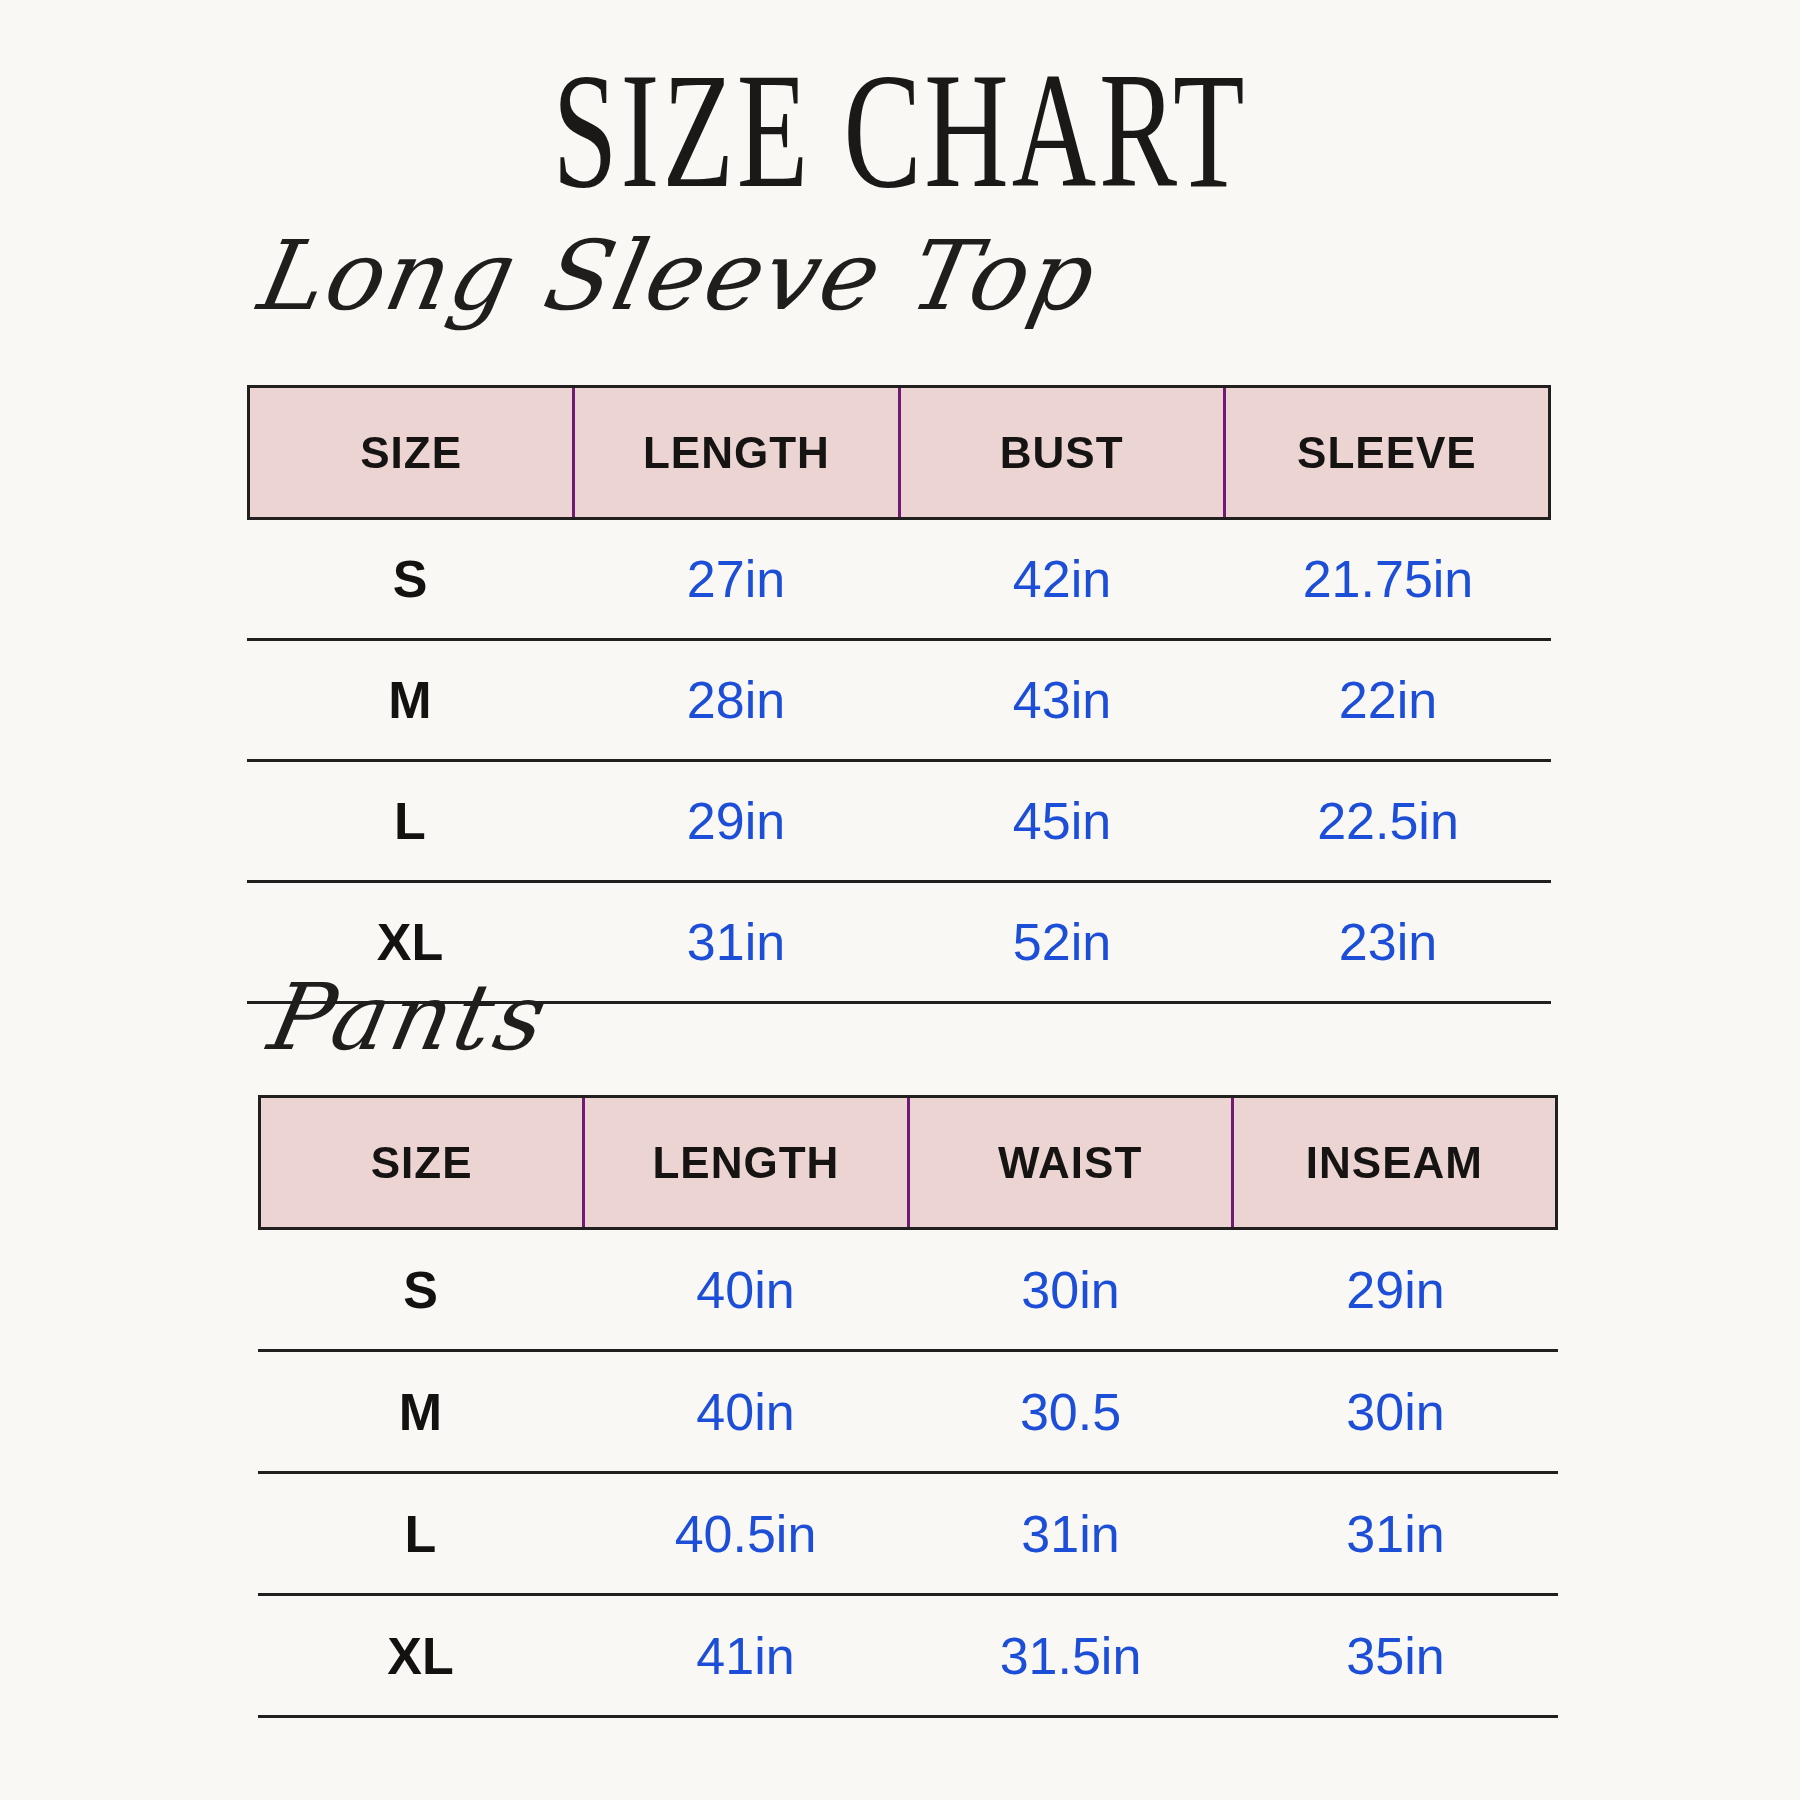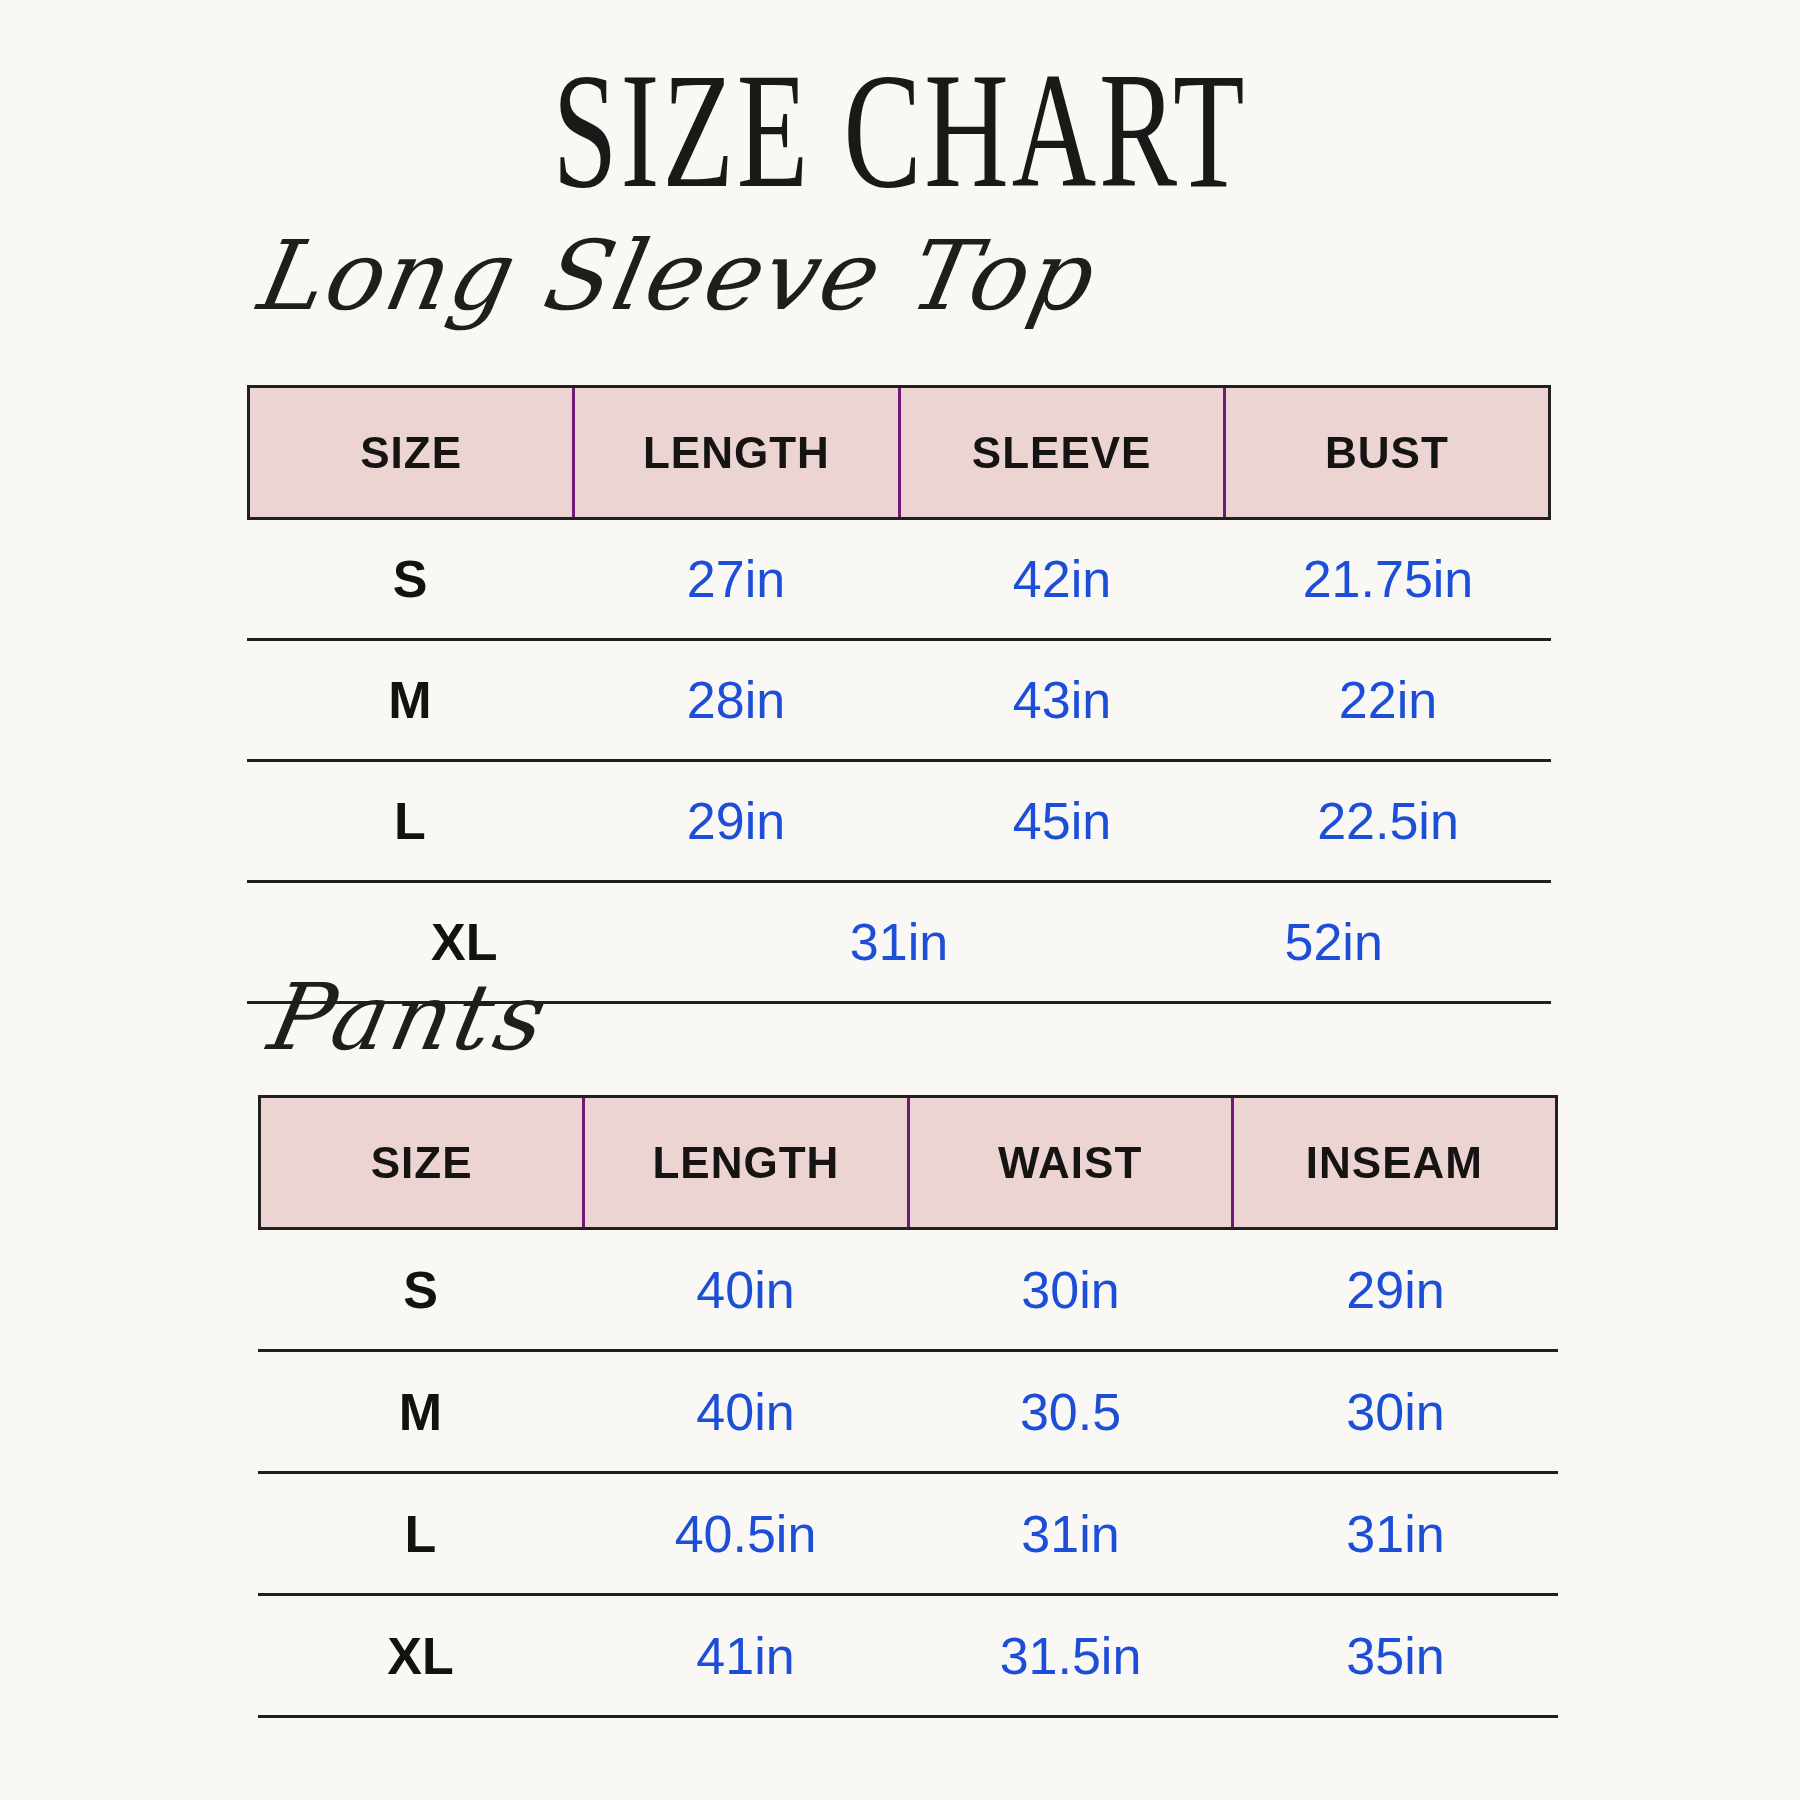--- a/index.html
+++ b/index.html
@@ -91,22 +91,22 @@
 <body>
 
 <h1 class="page-title">SIZE CHART</h1>
 
 <h2 class="script-heading heading-top">Long Sleeve Top</h2>
 
 <section class="size-table t1">
   <div class="thead">
     <div class="th">SIZE</div>
     <div class="th">LENGTH</div>
+    <div class="th">BUST</div>
     <div class="th">SLEEVE</div>
-    <div class="th">BUST</div>
   </div>
   <div class="trow">
     <div class="td size-cell">S</div>
     <div class="td">27in</div>
     <div class="td">42in</div>
     <div class="td">21.75in</div>
   </div>
   <div class="trow">
     <div class="td size-cell">M</div>
     <div class="td">28in</div>
@@ -116,20 +116,21 @@
   <div class="trow">
     <div class="td size-cell">L</div>
     <div class="td">29in</div>
     <div class="td">45in</div>
     <div class="td">22.5in</div>
   </div>
   <div class="trow">
     <div class="td size-cell">XL</div>
     <div class="td">31in</div>
     <div class="td">52in</div>
+    <div class="td">23in</div>
   </div>
 </section>
 
 <h2 class="script-heading heading-pants">Pants</h2>
 
 <section class="size-table t2">
   <div class="thead">
     <div class="th">SIZE</div>
     <div class="th">LENGTH</div>
     <div class="th">WAIST</div>

